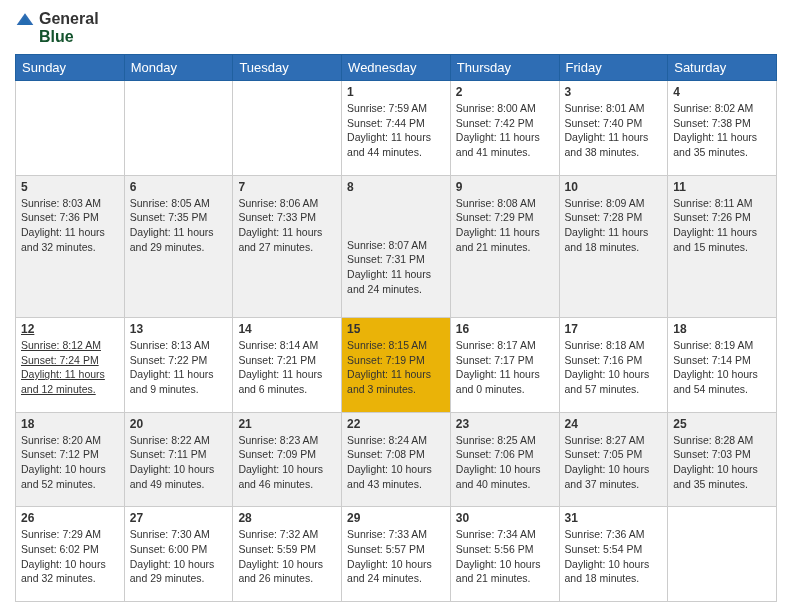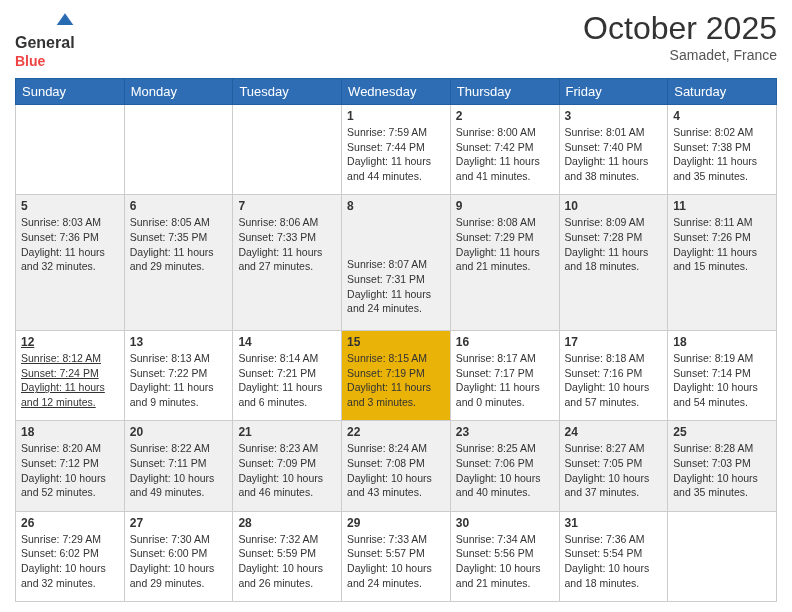--- a/index.html
+++ b/index.html
@@ -18,23 +18,22 @@
       flex-direction: column;
     }
     .header {
       display: flex;
       justify-content: space-between;
       align-items: flex-start;
       margin-bottom: 8px;
     }
     .logo {
       display: flex;
-      align-items: flex-end;
+      align-items: flex-start;
       gap: 4px;
-      flex-direction: column;
     }
     .logo-icon {
       width: 20px;
       height: 20px;
     }
     .title-section {
       text-align: right;
     }
     .month-title {
       font-size: 32px;
@@ -95,26 +94,22 @@
 
 <div class="page">
   <div class="header">
     <div class="logo">
       <svg class="logo-icon" viewBox="0 0 24 24" xmlns="http://www.w3.org/2000/svg">
         <polygon points="12,4 22,18 2,18" fill="#2e6db4"></polygon>
         <polygon points="12,8 19,18 5,18" fill="#1a6aad" opacity="0.5"></polygon>
       </svg>
       <div>
         <span style="font-size:16px;font-weight:bold;color:#333;">General</span><br>
-        <span style="font-size:14px;font-weight:bold;color:#ef4444;">Blue</span>
+        <span style="font-size:16px;font-weight:bold;color:#14532d;">Blue</span>
       </div>
-    </div>
-    <div class="title-section">
-      <div class="month-title">October 2025</div>
-      <div class="location">Samadet, France</div>
     </div>
   </div>
 
   <table class="calendar">
     <thead>
       <tr>
         <th>Sunday</th>
         <th>Monday</th>
         <th>Tuesday</th>
         <th>Wednesday</th>

